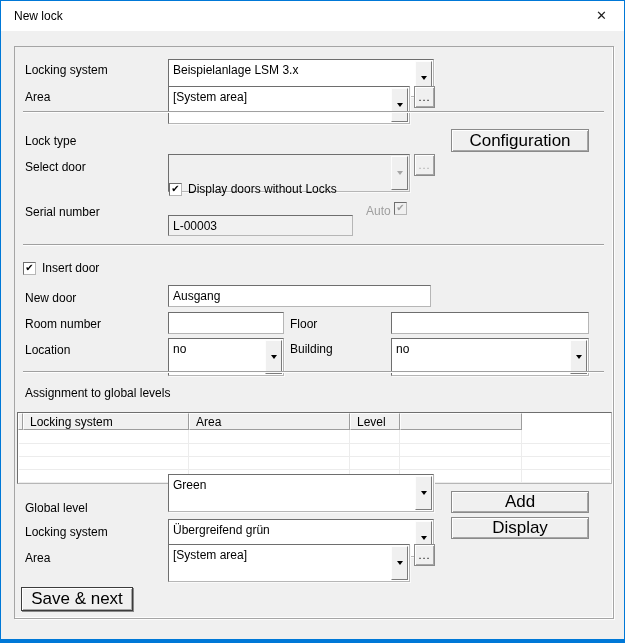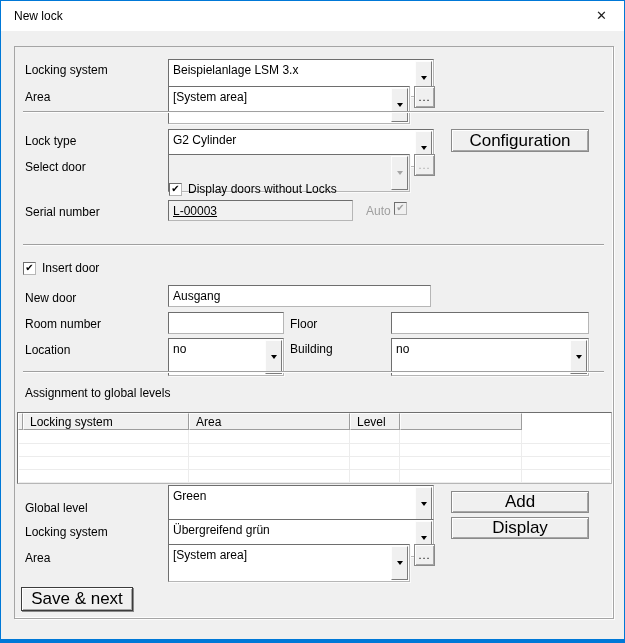--- a/index.html
+++ b/index.html
@@ -95,44 +95,38 @@
     <span class="ctxt">[System area]</span>
     <span class="cbtn">
         <span class="tri"></span>
       </span>
   </div>
   <div class="btn browse" style="left:413px;top:85px">...</div>
 
   <div class="sep" style="top:110px"></div>
 
   <div class="lbl" style="left:24px;top:133px">Lock type</div>
-  <div class="combo" style="left:167px;top:128px;width:266px">
-    <span class="ctxt">G2 Cylinder</span>
-    <span class="cbtn">
-        <span class="tri"></span>
-      </span>
-  </div>
   <div class="btn" style="left:450px;top:128px;width:138px;height:23px">Configuration</div>
 
   <div class="lbl" style="left:24px;top:159px">Select door</div>
   <div class="combo disabled" style="left:167px;top:153px;width:242px">
     <span class="ctxt"></span>
     <span class="cbtn">
         <span class="tri"></span>
       </span>
   </div>
   <div class="btn browse disabled" style="left:413px;top:153px">...</div>
 
   <span class="cb" style="left:168px;top:182px">
       <span class="ck">✔</span>
     </span>
   <div class="lbl" style="left:187px;top:181px">Display doors without Locks</div>
 
   <div class="lbl" style="left:24px;top:204px">Serial number</div>
-  <input class="input disabled" style="left: 167px; top: 199px; width: 185px; height: 21px; text-decoration: underline;" value="L-00003">
+  <input class="input disabled" style="left: 167px; top: 214px; width: 185px; height: 21px;" value="L-00003">
   <div class="lbl dim" style="left:365px;top:203px">Auto</div>
   <span class="cb disabled" style="left:393px;top:201px">
       <span class="ck">✔</span>
     </span>
 
   <div class="sep" style="top:243px"></div>
 
   <span class="cb" style="left:22px;top:261px">
       <span class="ck">✔</span>
     </span>
@@ -177,21 +171,21 @@
     <div class="lv-v" style="left:331px"></div>
     <div class="lv-v" style="left:381px"></div>
     <div class="lv-v" style="left:503px"></div>
     <div class="lv-r" style="top:30px"></div>
     <div class="lv-r" style="top:43px"></div>
     <div class="lv-r" style="top:56px"></div>
     <div class="lv-r" style="top:69px"></div>
   </div>
 
   <div class="lbl" style="left:24px;top:500px">Global level</div>
-  <div class="combo" style="left:167px;top:484px;width:266px">
+  <div class="combo" style="left:167px;top:473px;width:266px">
     <span class="ctxt">Green</span>
     <span class="cbtn">
         <span class="tri"></span>
       </span>
   </div>
   <div class="btn" style="left:450px;top:490px;width:138px;height:22px">Add</div>
 
   <div class="lbl" style="left:24px;top:524px">Locking system</div>
   <div class="combo" style="left:167px;top:518px;width:266px">
     <span class="ctxt">Übergreifend grün</span>

